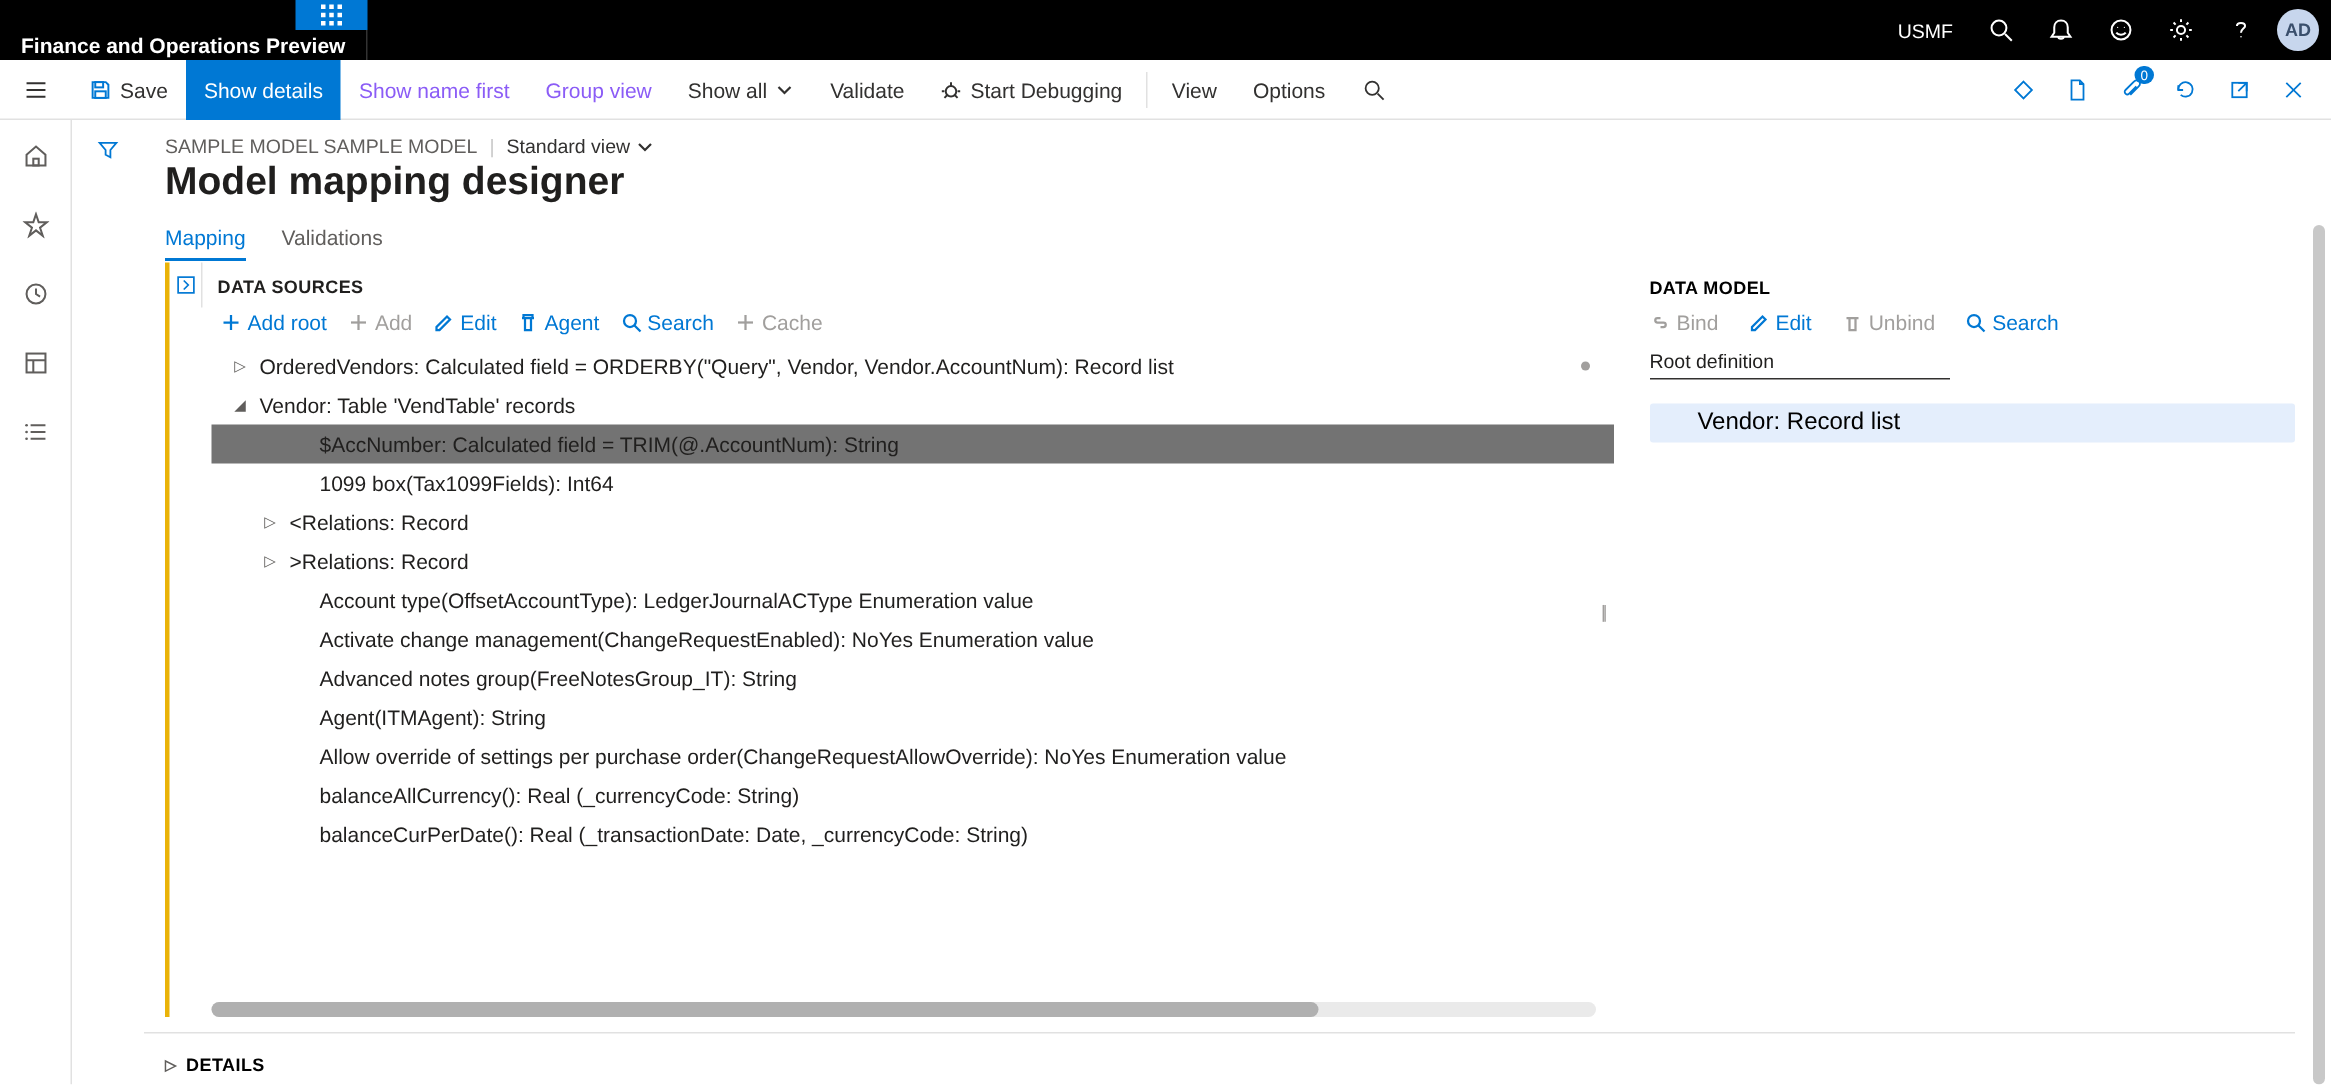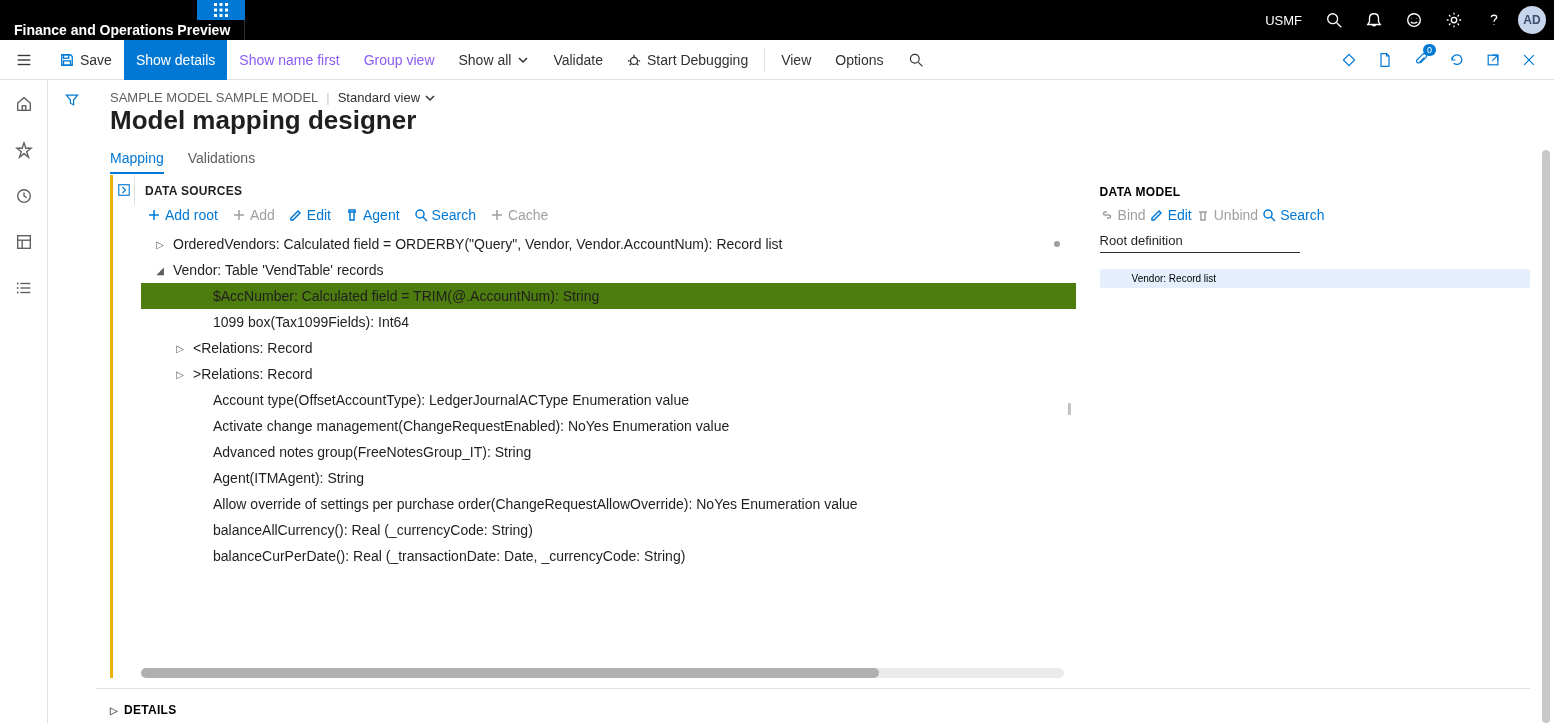--- a/index.html
+++ b/index.html
@@ -58,37 +58,37 @@
 .expand-grip { width: 22px; height: 30px; border-right: 1px solid #e1e1e1; display: flex; align-items: center; justify-content: center; color: #0078d4; cursor: pointer; }
 .section-label { font-size: 12px; font-weight: 700; letter-spacing: 0.3px; color: #201f1e; padding: 8px 0 6px 10px; }
 
 .ds-toolbar { display: flex; align-items: center; gap: 14px; padding: 2px 0 8px 34px; font-size: 14px; }
 .tool { display: flex; align-items: center; gap: 4px; cursor: pointer; color: #0078d4; }
 .tool.disabled { color: #a19f9d; cursor: default; }
 .tool svg { width: 14px; height: 14px; }
 
 .tree { flex: 1; overflow: auto; font-size: 14px; color: #201f1e; padding-left: 28px; position: relative; }
 .tree-row { display: flex; align-items: center; height: 26px; white-space: nowrap; }
-.tree-row.sel { background: #4d7c0f; }
+.tree-row.sel { background: #737373; }
 .tw { width: 14px; display: inline-flex; justify-content: center; color: #605e5c; font-size: 10px; margin-right: 6px; }
 .indent1 { padding-left: 12px; }
 .indent2 { padding-left: 32px; }
 .indent3 { padding-left: 52px; }
 .dot { position: absolute; right: 16px; top: 10px; width: 6px; height: 6px; border-radius: 50%; background: #a19f9d; }
 .vgrip { position: absolute; right: 6px; top: 170px; color: #a19f9d; font-size: 12px; letter-spacing: -2px; }
 
 .hscroll { height: 10px; margin: 8px 12px 0 28px; background: #eaeaea; border-radius: 5px; position: relative; }
 .hscroll-thumb { position: absolute; left: 0; top: 0; height: 10px; width: 80%; background: #b0b0b0; border-radius: 5px; }
 
 
 .dm-label { font-size: 12px; font-weight: 700; letter-spacing: 0.3px; padding: 10px 0 6px 0; }
-.dm-toolbar { display: flex; align-items: flex-start; gap: 4px; font-size: 14px; padding: 2px 0 10px 0; }
+.dm-toolbar { display: flex; align-items: flex-start; gap: 20px; font-size: 14px; padding: 2px 0 10px 0; }
 .dm-root { font-size: 13px; color: #201f1e; padding-bottom: 4px; }
 .dm-underline { width: 200px; border-bottom: 1px solid #323130; margin-bottom: 16px; }
-.dm-item { background: #e4eefc; padding: 4px 0 4px 32px; font-size: 10px; border-radius: 2px; }
+.dm-item { background: #e4eefc; padding: 4px 0 4px 32px; font-size: 16px; border-radius: 2px; }
 
 
 .details-row { display: flex; align-items: center; gap: 6px; padding: 14px 0 6px 14px; font-size: 12px; font-weight: 700; letter-spacing: 0.3px; border-top: 1px solid #e1e1e1; margin-top: 10px; }
 .details-caret { font-size: 10px; color: #605e5c; }
 
 svg { stroke: currentColor; fill: none; stroke-width: 1.5; }
 .fill { fill: currentColor; stroke: none; }
 </style>
 </head>
 <body>

